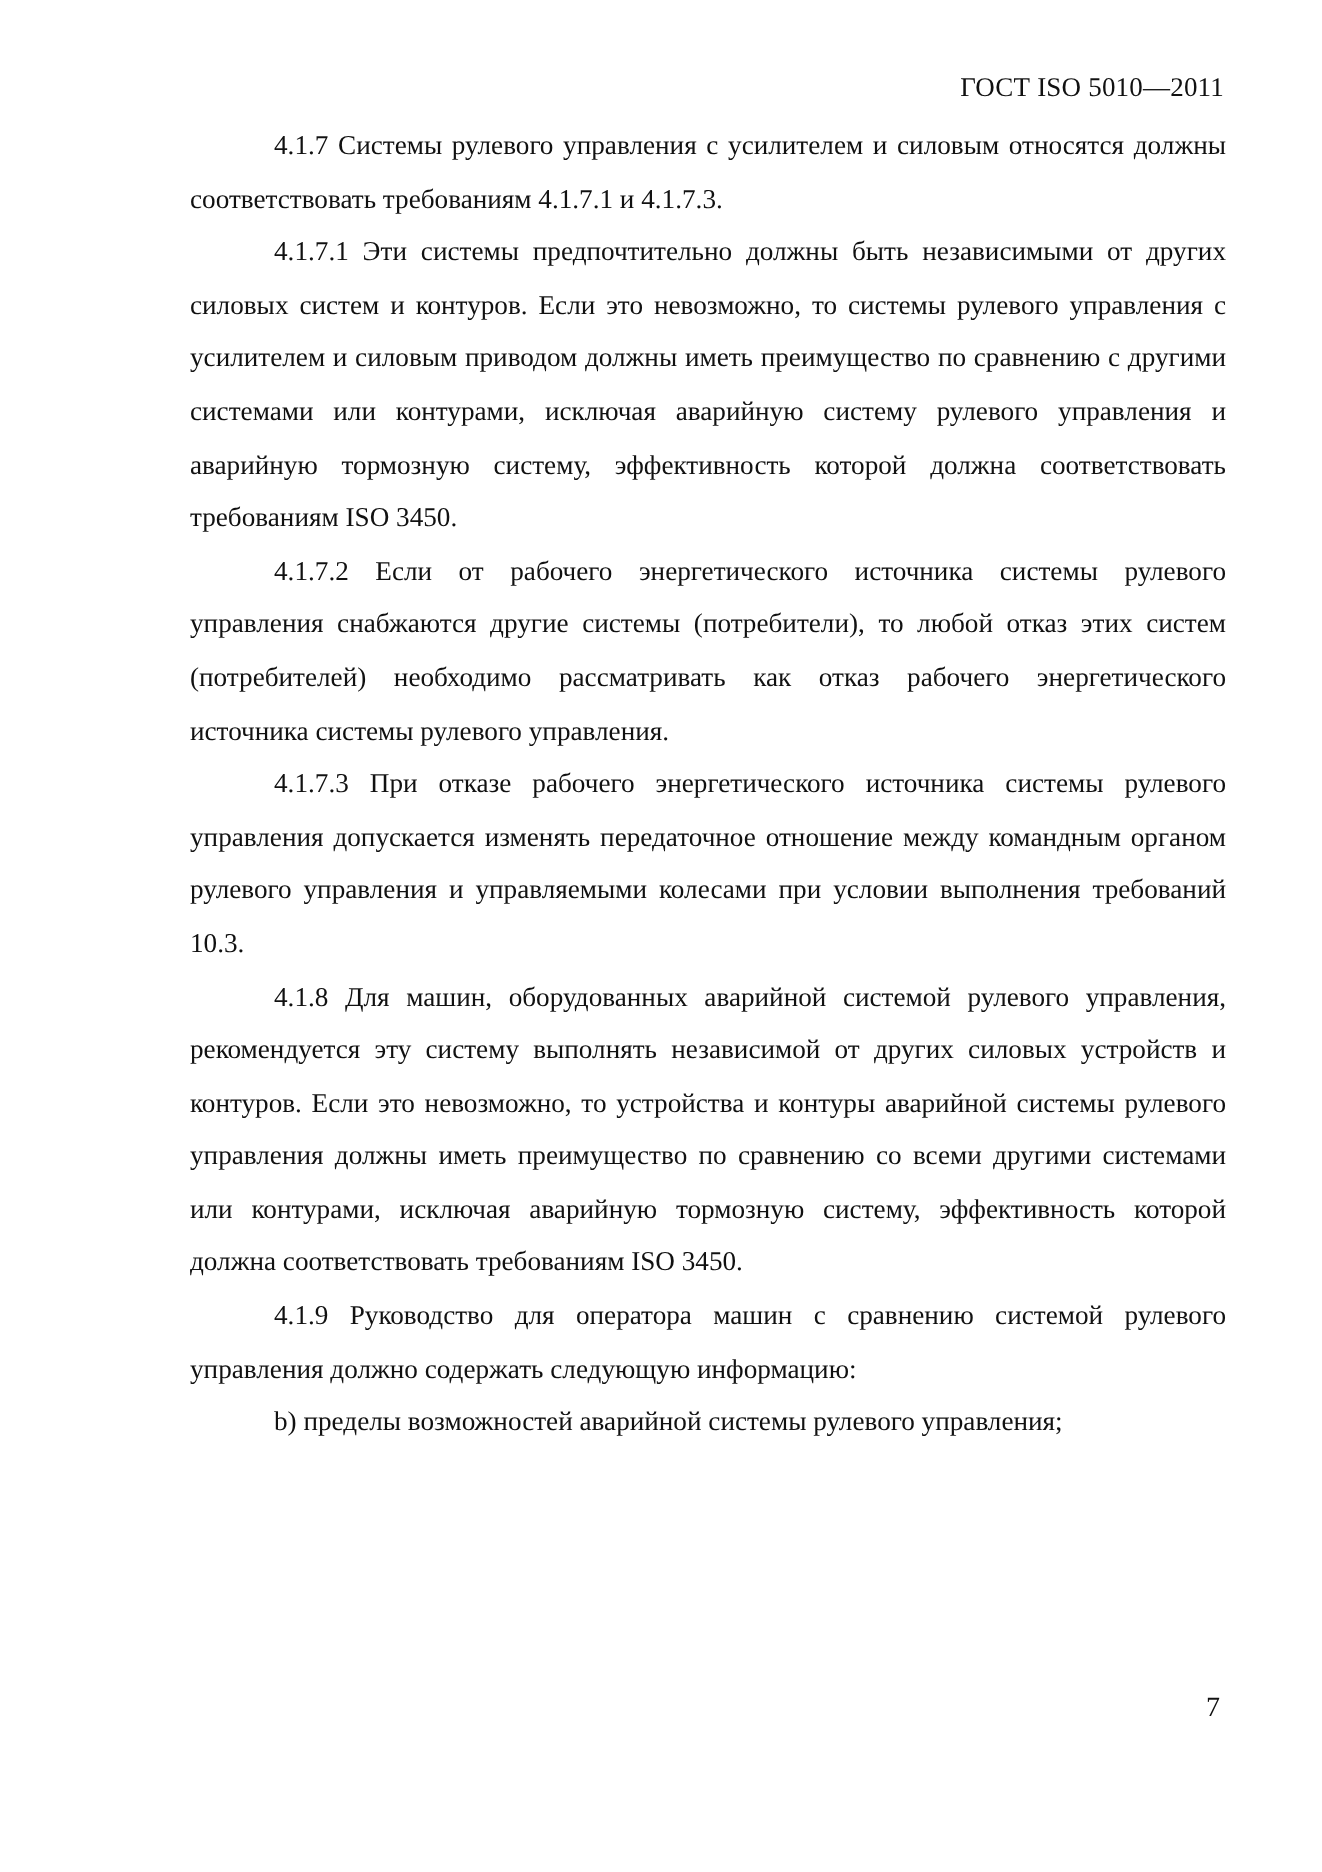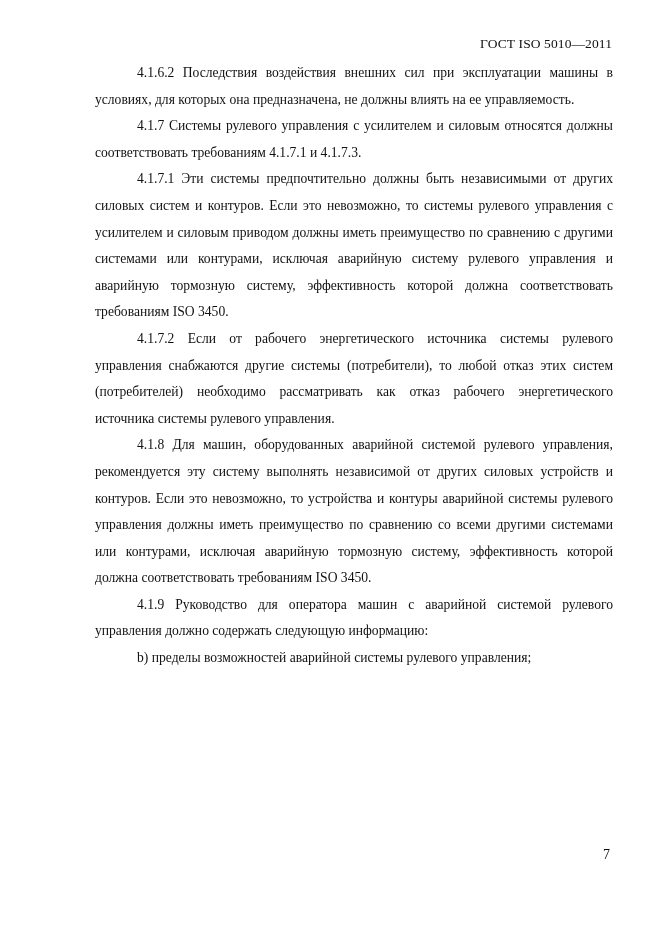--- a/index.html
+++ b/index.html
@@ -12,23 +12,23 @@
     .body-text p { margin: 0; text-indent: 0; }
     .body-text p.ind { text-indent: 42px; }
     .page-number { position: absolute; top: 847px; left: 603px; font-size: 14px; }
   </style>
 </head>
 <body>
 
 <div class="page-header">ГОСТ ISO 5010—2011</div>
 
 <div class="body-text">
-  <p class="ind">4.1.6.2   Последствия воздействия внешних сил при эксплуатации машины в условиях, для которых она предназначена, не должны  влиять на ее управляемость.</p>
   <p class="ind">4.1.7  Системы рулевого управления с  усилителем и силовым относятся  должны соответствовать требованиям  4.1.7.1 и 4.1.7.3.</p>
   <p class="ind">4.1.7.1 Эти системы предпочтительно должны быть независимыми от других силовых систем и контуров. Если это невозможно, то системы рулевого управления с  усилителем и силовым приводом должны иметь преимущество по сравнению с другими системами или контурами, исключая аварийную систему рулевого управления и аварийную тормозную систему, эффективность которой должна соответствовать требованиям ISO 3450.</p>
   <p class="ind">4.1.7.2 Если от рабочего энергетического источника системы рулевого управления снабжаются другие системы (потребители), то любой отказ этих систем (потребителей) необходимо рассматривать как отказ рабочего энергетического источника системы рулевого управления.</p>
+  <p class="ind">4.1.7.3 При отказе рабочего энергетического источника системы рулевого управления допускается изменять передаточное отношение между командным органом рулевого управления и управляемыми колесами при условии  выполнения требований  10.3.</p>
   <p class="ind">4.1.8 Для машин, оборудованных аварийной системой рулевого управления, рекомендуется эту систему выполнять независимой от других силовых устройств и контуров. Если это невозможно, то устройства и контуры аварийной системы рулевого управления должны иметь преимущество по сравнению со всеми другими системами или контурами, исключая аварийную тормозную систему, эффективность которой  должна соответствовать требованиям ISO 3450.</p>
-  <p class="ind">4.1.9 Руководство для оператора машин с аварийной системой рулевого управления должно содержать следующую информацию:</p>
+  <p class="ind">4.1.9 Руководство для оператора машин с сравнению системой рулевого управления должно содержать следующую информацию:</p>
   <p class="ind">b)  пределы возможностей аварийной системы рулевого управления;</p>
 
 </div>
 
 <div class="page-number">7</div>
 
 </body></html>

